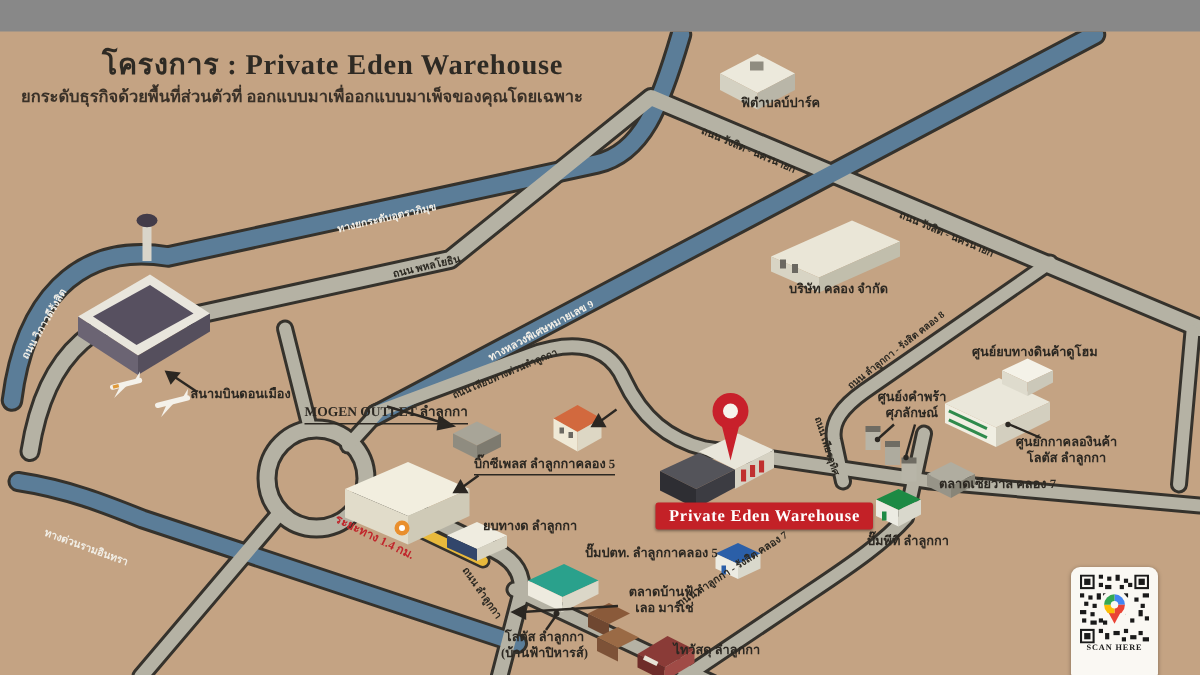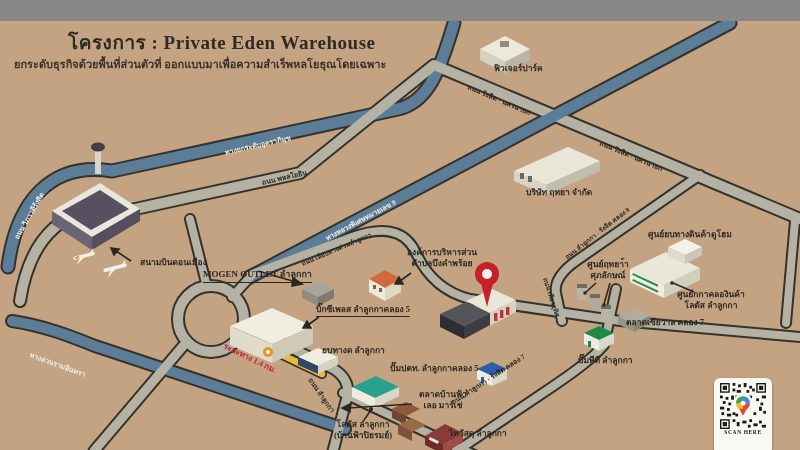--- a/index.html
+++ b/index.html
@@ -223,68 +223,65 @@
       <line x1="596" y1="262" x2="586" y2="271"></line>
         <circle cx="585" cy="272" r="1.8" stroke="none"></circle>
       <line x1="610" y1="262" x2="604" y2="283"></line>
         <circle cx="604" cy="284" r="1.8" stroke="none"></circle>
       <line x1="694" y1="271" x2="673" y2="262"></line>
         <circle cx="672" cy="262" r="1.8" stroke="none"></circle>
     </g>
   </svg>
 
   <div class="abs title" style="left:68px;top:6px;">โครงการ : Private Eden Warehouse</div>
-  <div class="abs subtitle" style="left:14px;top:34px;">ยกระดับธุรกิจด้วยพื้นที่ส่วนตัวที่ ออกแบบมาเพื่อความสำเร็พหลโยธุณโดยเฉพาะ</div>
+  <div class="abs subtitle" style="left:14px;top:34px;">ยกระดับธุรกิจด้วยพื้นที่ส่วนตัวที่ ออกแบบมาเพื่ออกแบบมาเพ็จของคุณโดยเฉพาะ</div>
 
   <div class="rlbl rw" style="left:225px;top:126px;transform:rotate(-13deg);">ทางยกระดับอุตราภิมุข</div>
   <div class="rlbl rd" style="left:262px;top:156px;transform:rotate(-13deg);">ถนน พหลโยธิน</div>
   <div class="rlbl rw" style="left:16px;top:212px;transform:rotate(-60deg);">ถนน วิภาวดีรังสิต</div>
   <div class="rlbl rd" style="left:468px;top:60px;transform:rotate(23deg);">ถนน รังสิต - นครนายก</div>
   <div class="rlbl rd" style="left:600px;top:116px;transform:rotate(23deg);">ถนน รังสิต - นครนายก</div>
   <div class="rlbl rw" style="left:326px;top:212px;transform:rotate(-28deg);">ทางหลวงพิเศษหมายเลข 9</div>
   <div class="rlbl rd" style="left:302px;top:238px;transform:rotate(-23deg);font-size:6.5px;">ถนน เลียบทางด่วนลำลูกกา</div>
   <div class="rlbl rw" style="left:30px;top:328px;transform:rotate(20deg);">ทางด่วนรามอินทรา</div>
   <div class="rlbl rd" style="left:310px;top:352px;transform:rotate(55deg);">ถนน ลำลูกกา</div>
   <div class="rlbl rd" style="left:452px;top:376px;transform:rotate(-33deg);">ถนน ลำลูกกา - รังสิต คลอง 7</div>
   <div class="rlbl rd" style="left:566px;top:232px;transform:rotate(-38deg);font-size:6.5px;">ถนน ลำลูกกา - รังสิต คลอง 8</div>
   <div class="rlbl rd" style="left:545px;top:252px;transform:rotate(72deg);font-size:6.5px;">ถนน เพียรอุทิศ</div>
   <div class="dist" style="left:224px;top:318px;transform:rotate(26deg);">ระยะทาง 1.4 กม.</div>
 
-  <div class="lbl" style="left:494px;top:42px;">ฟิวเจอร์ปาร์ค</div>
-  <div class="lbl" style="left:140px;top:236px;">สนามบินดอนเมือง</div>
+  <div class="lbl" style="left:494px;top:42px;">ฟิตำบลบ์ปาร์ค</div>
+  <div class="lbl" style="left:127px;top:236px;">สนามบินดอนเมือง</div>
   <div class="lbl underl" style="left:203px;top:248px;font-size:9px;">MOGEN OUTLET ลำลูกกา</div>
   <div class="lbl underl" style="left:316px;top:283px;">บิ๊กซีเพลส ลำลูกกาคลอง 5</div>
   <div class="lbl" style="left:322px;top:324px;">ยบทางด ลำลูกกา</div>
-  <div class="lbl center" style="left:400px;top:226px;width:84px;">
-    <span>องค์การบริหารส่วน</span><br>
-    <span>ตำบลบึงคำพร้อย</span>
-  </div>
-  <div class="lbl" style="left:526px;top:166px;">บริษัท ฤทยา จำกัด</div>
+  <div class="lbl" style="left:526px;top:166px;">บริษัท คลอง จำกัด</div>
   <div class="lbl" style="left:648px;top:208px;">ศูนย์ยบทางดินค้าดูโฮม</div>
   <div class="lbl center" style="left:582px;top:238px;width:52px;">
-    <span>ศูนย์ฤทยา้า</span><br>
+    <span>ศูนย์งคำพร้า</span><br>
     <span>ศุภลักษณ์</span>
   </div>
   <div class="lbl center" style="left:672px;top:268px;width:78px;">
     <span>ศูนย์กกาคลองินค้า</span><br>
     <span>โลตัส ลำลูกกา</span>
   </div>
   <div class="lbl" style="left:626px;top:296px;">ตลาดเซียวาล คลอง 7</div>
   <div class="lbl" style="left:578px;top:334px;">ปั๊มพีที ลำลูกกา</div>
   <div class="lbl" style="left:390px;top:342px;">ปั๊มปตท. ลำลูกกาคลอง 5</div>
   <div class="lbl center" style="left:412px;top:368px;width:62px;">
     <span>ตลาดบ้านฟ้า</span><br>
     <span>เลอ มาร์เช่</span>
   </div>
   <div class="lbl center" style="left:328px;top:398px;width:70px;">
     <span>โลตัส ลำลูกกา</span><br>
-    <span>(บ้านฟ้าปิยรมย์)</span>
+    <span>(บ้านฟ้าปิหารส์)</span>
   </div>
   <div class="lbl" style="left:449px;top:407px;">ไทวัสดุ ลำลูกกา</div>
 
+  <div class="badge" style="left:437px;top:314px;">Private Eden Warehouse</div>
 
   <div class="qr">
     <svg width="46" height="46" viewBox="0 0 33 33" style="position:static;display:block;margin:5px auto 0;">
       <g fill="#1a1a1a">
         <rect x="0" y="0" width="7" height="7"></rect>
           <rect x="26" y="0" width="7" height="7"></rect>
           <rect x="0" y="26" width="7" height="7"></rect>
         <rect x="1" y="1" width="5" height="5" fill="#faf8f3"></rect>
           <rect x="27" y="1" width="5" height="5" fill="#faf8f3"></rect>
           <rect x="1" y="27" width="5" height="5" fill="#faf8f3"></rect>

